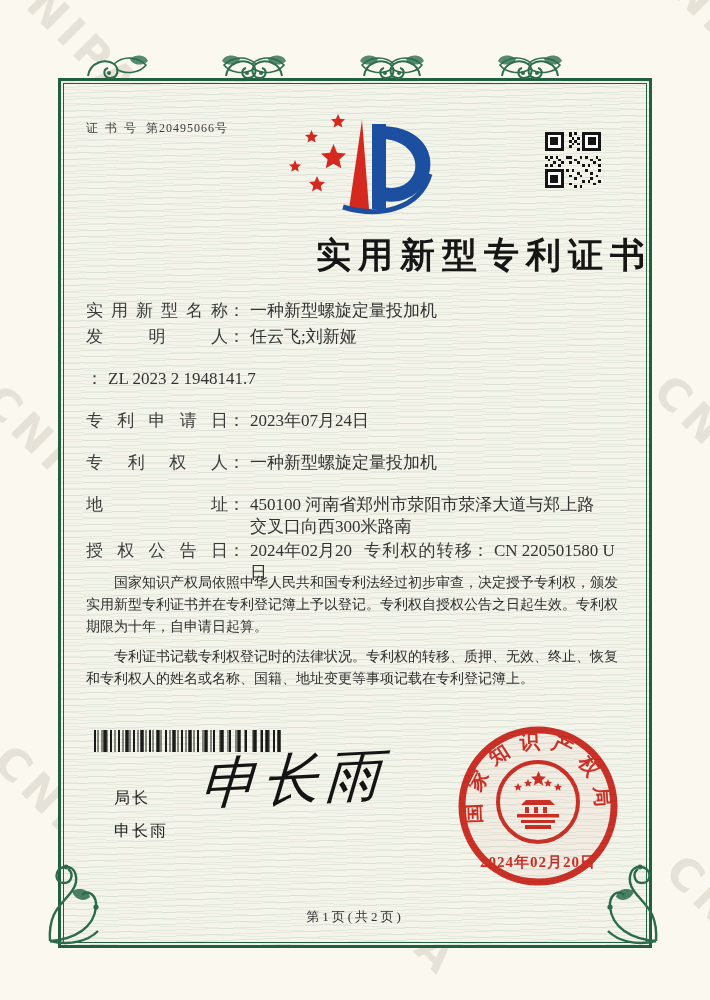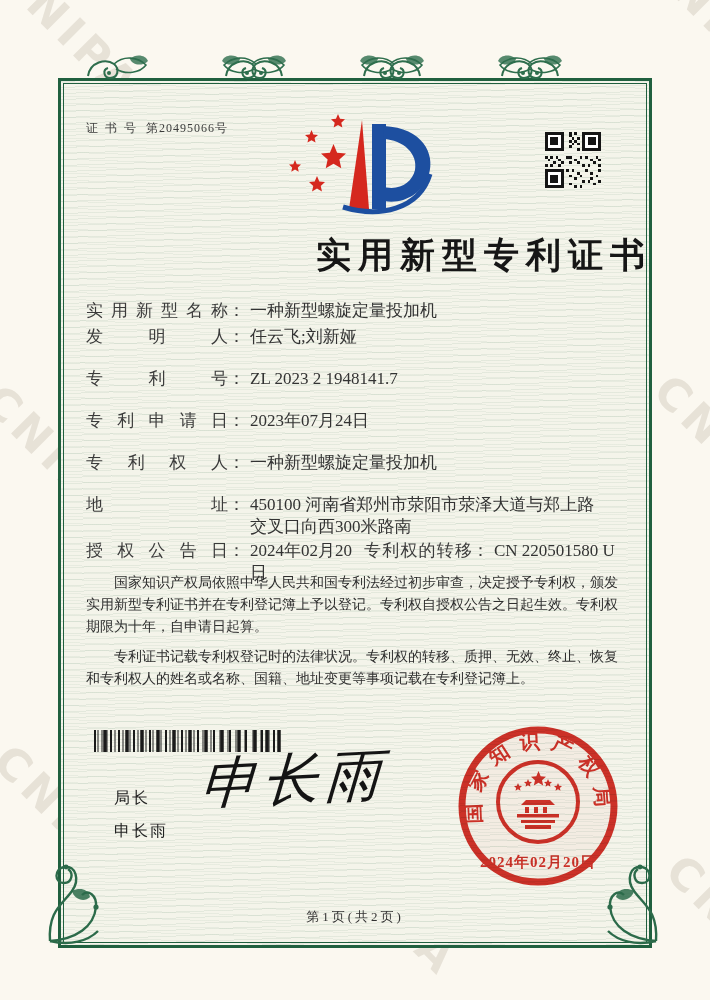--- a/index.html
+++ b/index.html
@@ -244,21 +244,20 @@
       <span class="flabel">实用新型名称</span>
         <span class="colon">：</span>
         <span class="fval">一种新型螺旋定量投加机</span>
     </div>
     <div class="frow" style="top:42px;">
       <span class="flabel">发明人</span>
         <span class="colon">：</span>
         <span class="fval">任云飞;刘新娅</span>
     </div>
     <div class="frow" style="top:84px;">
-      <span class="flabel">专利号</span>
         <span class="colon">：</span>
         <span class="fval">ZL 2023 2 1948141.7</span>
     </div>
     <div class="frow" style="top:126px;">
       <span class="flabel">专利申请日</span>
         <span class="colon">：</span>
         <span class="fval">2023年07月24日</span>
     </div>
     <div class="frow" style="top:168px;">
       <span class="flabel">专利权人</span>

